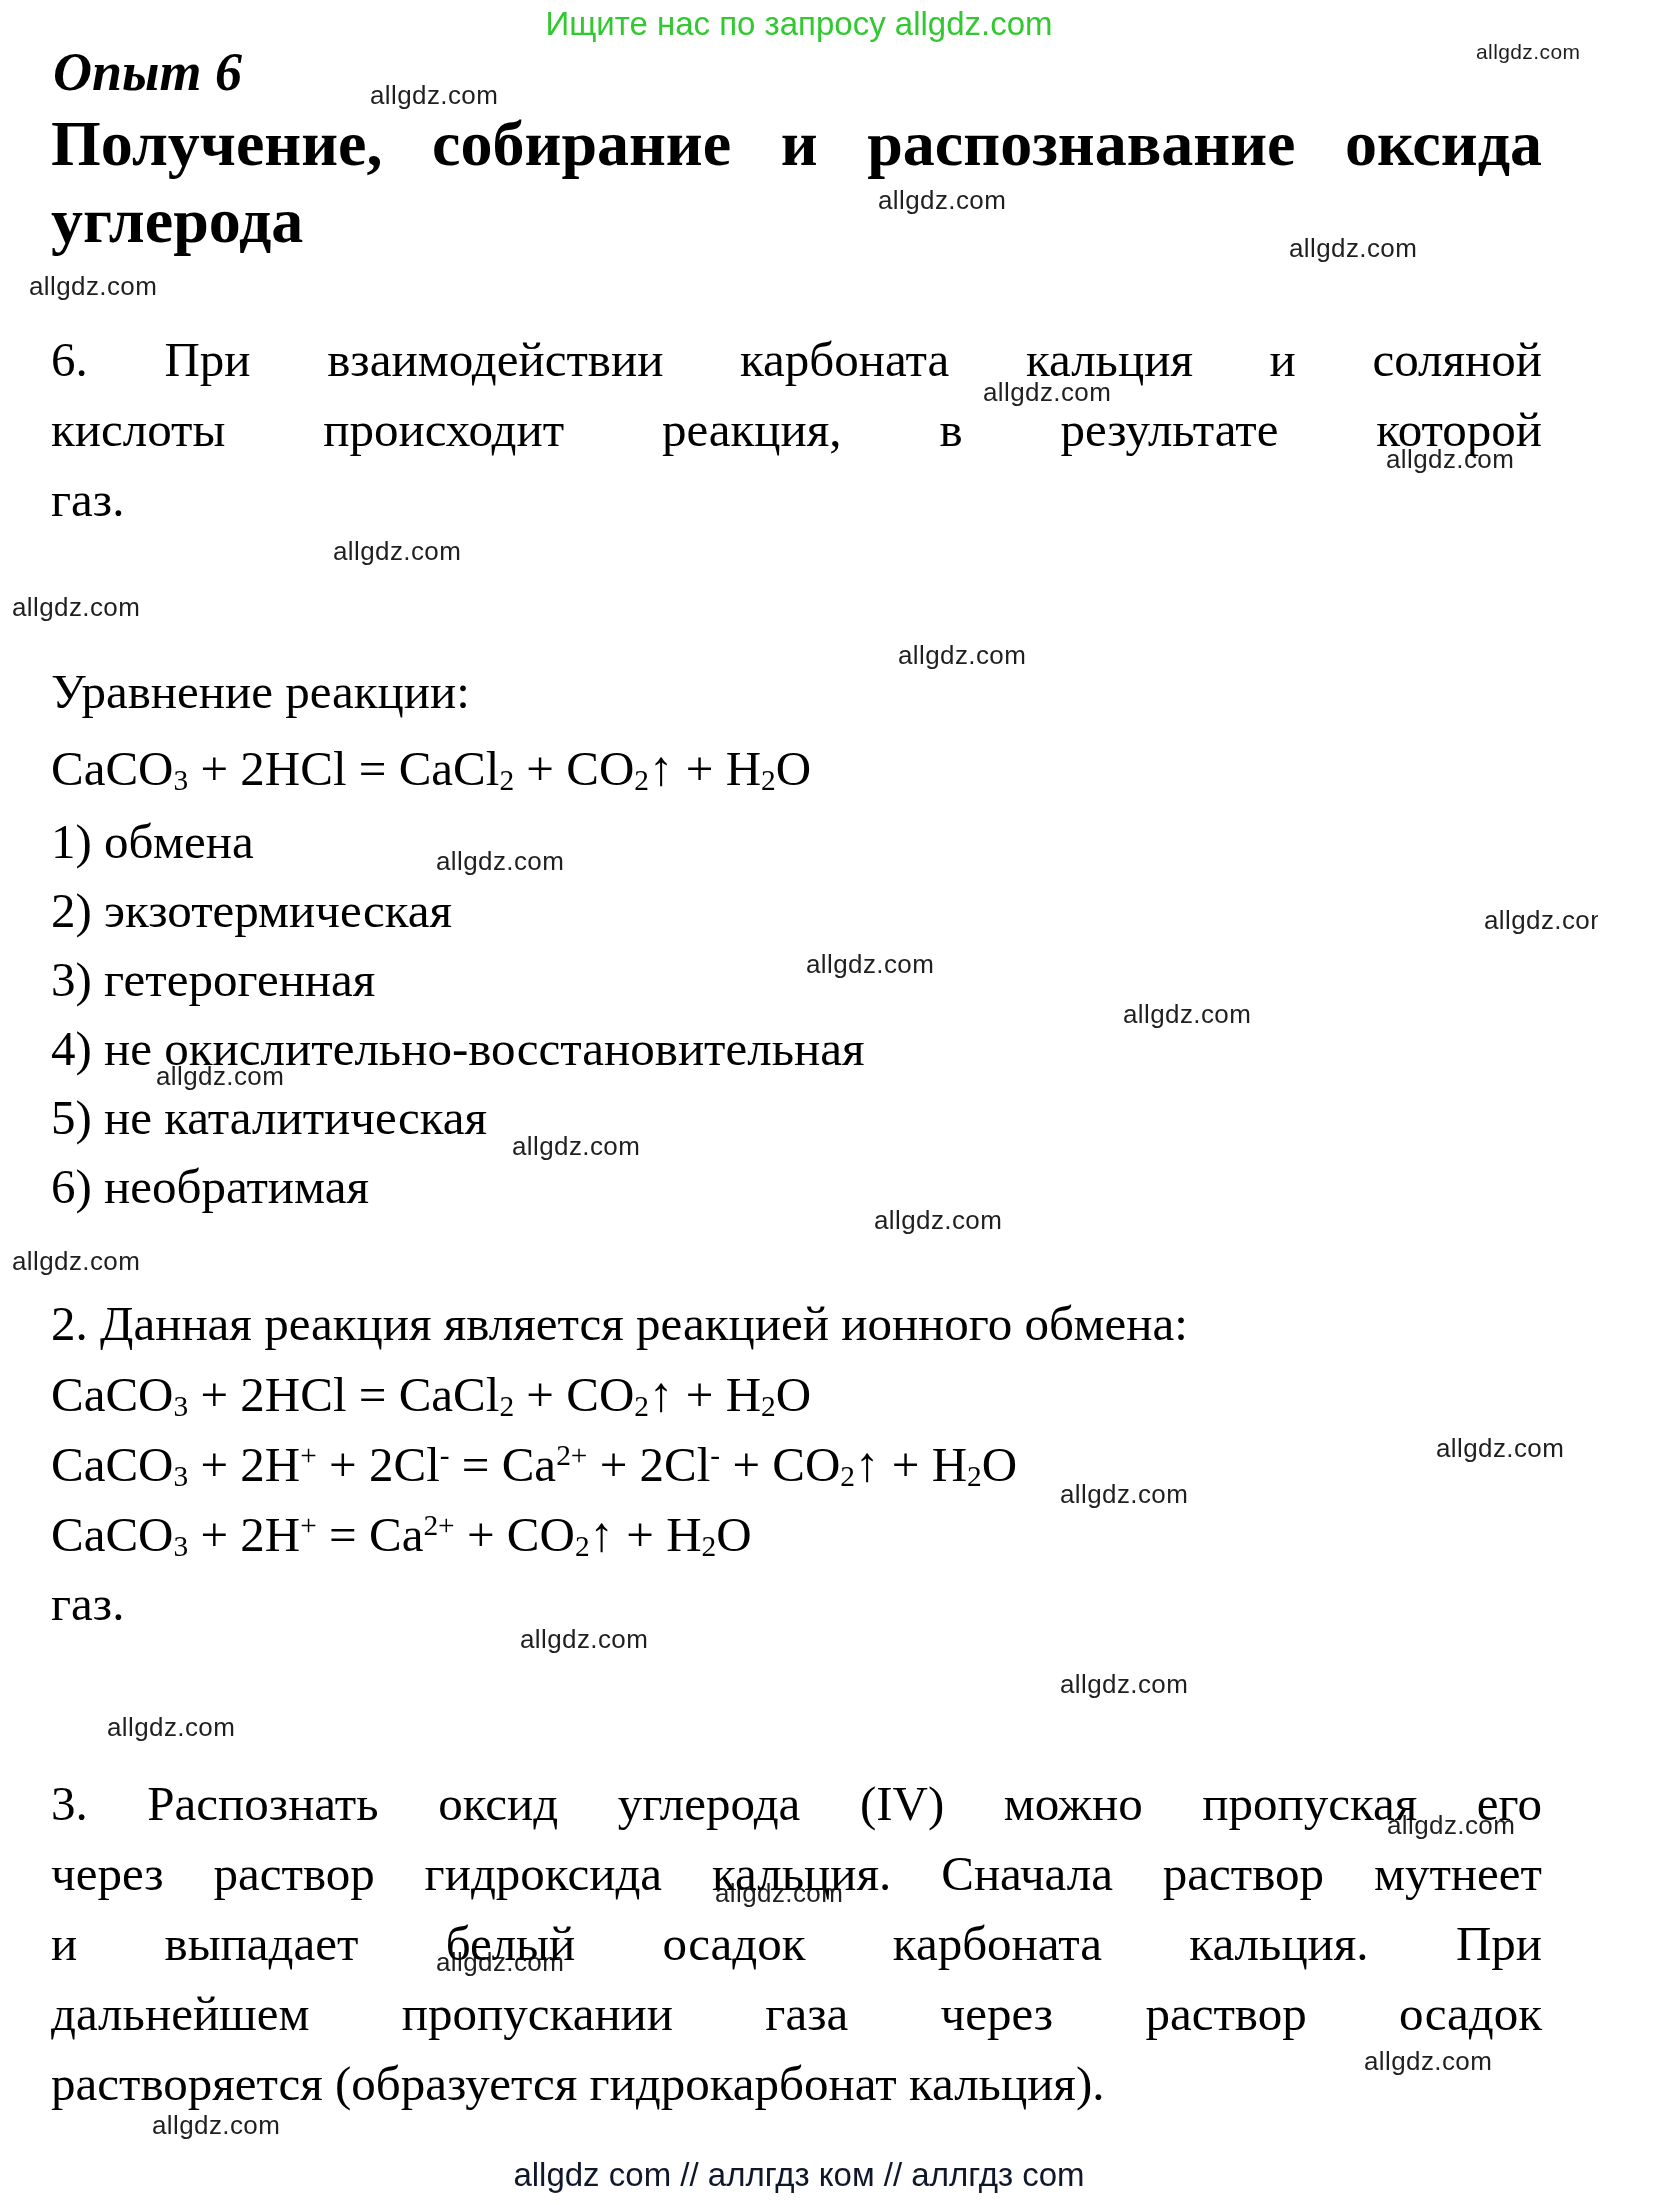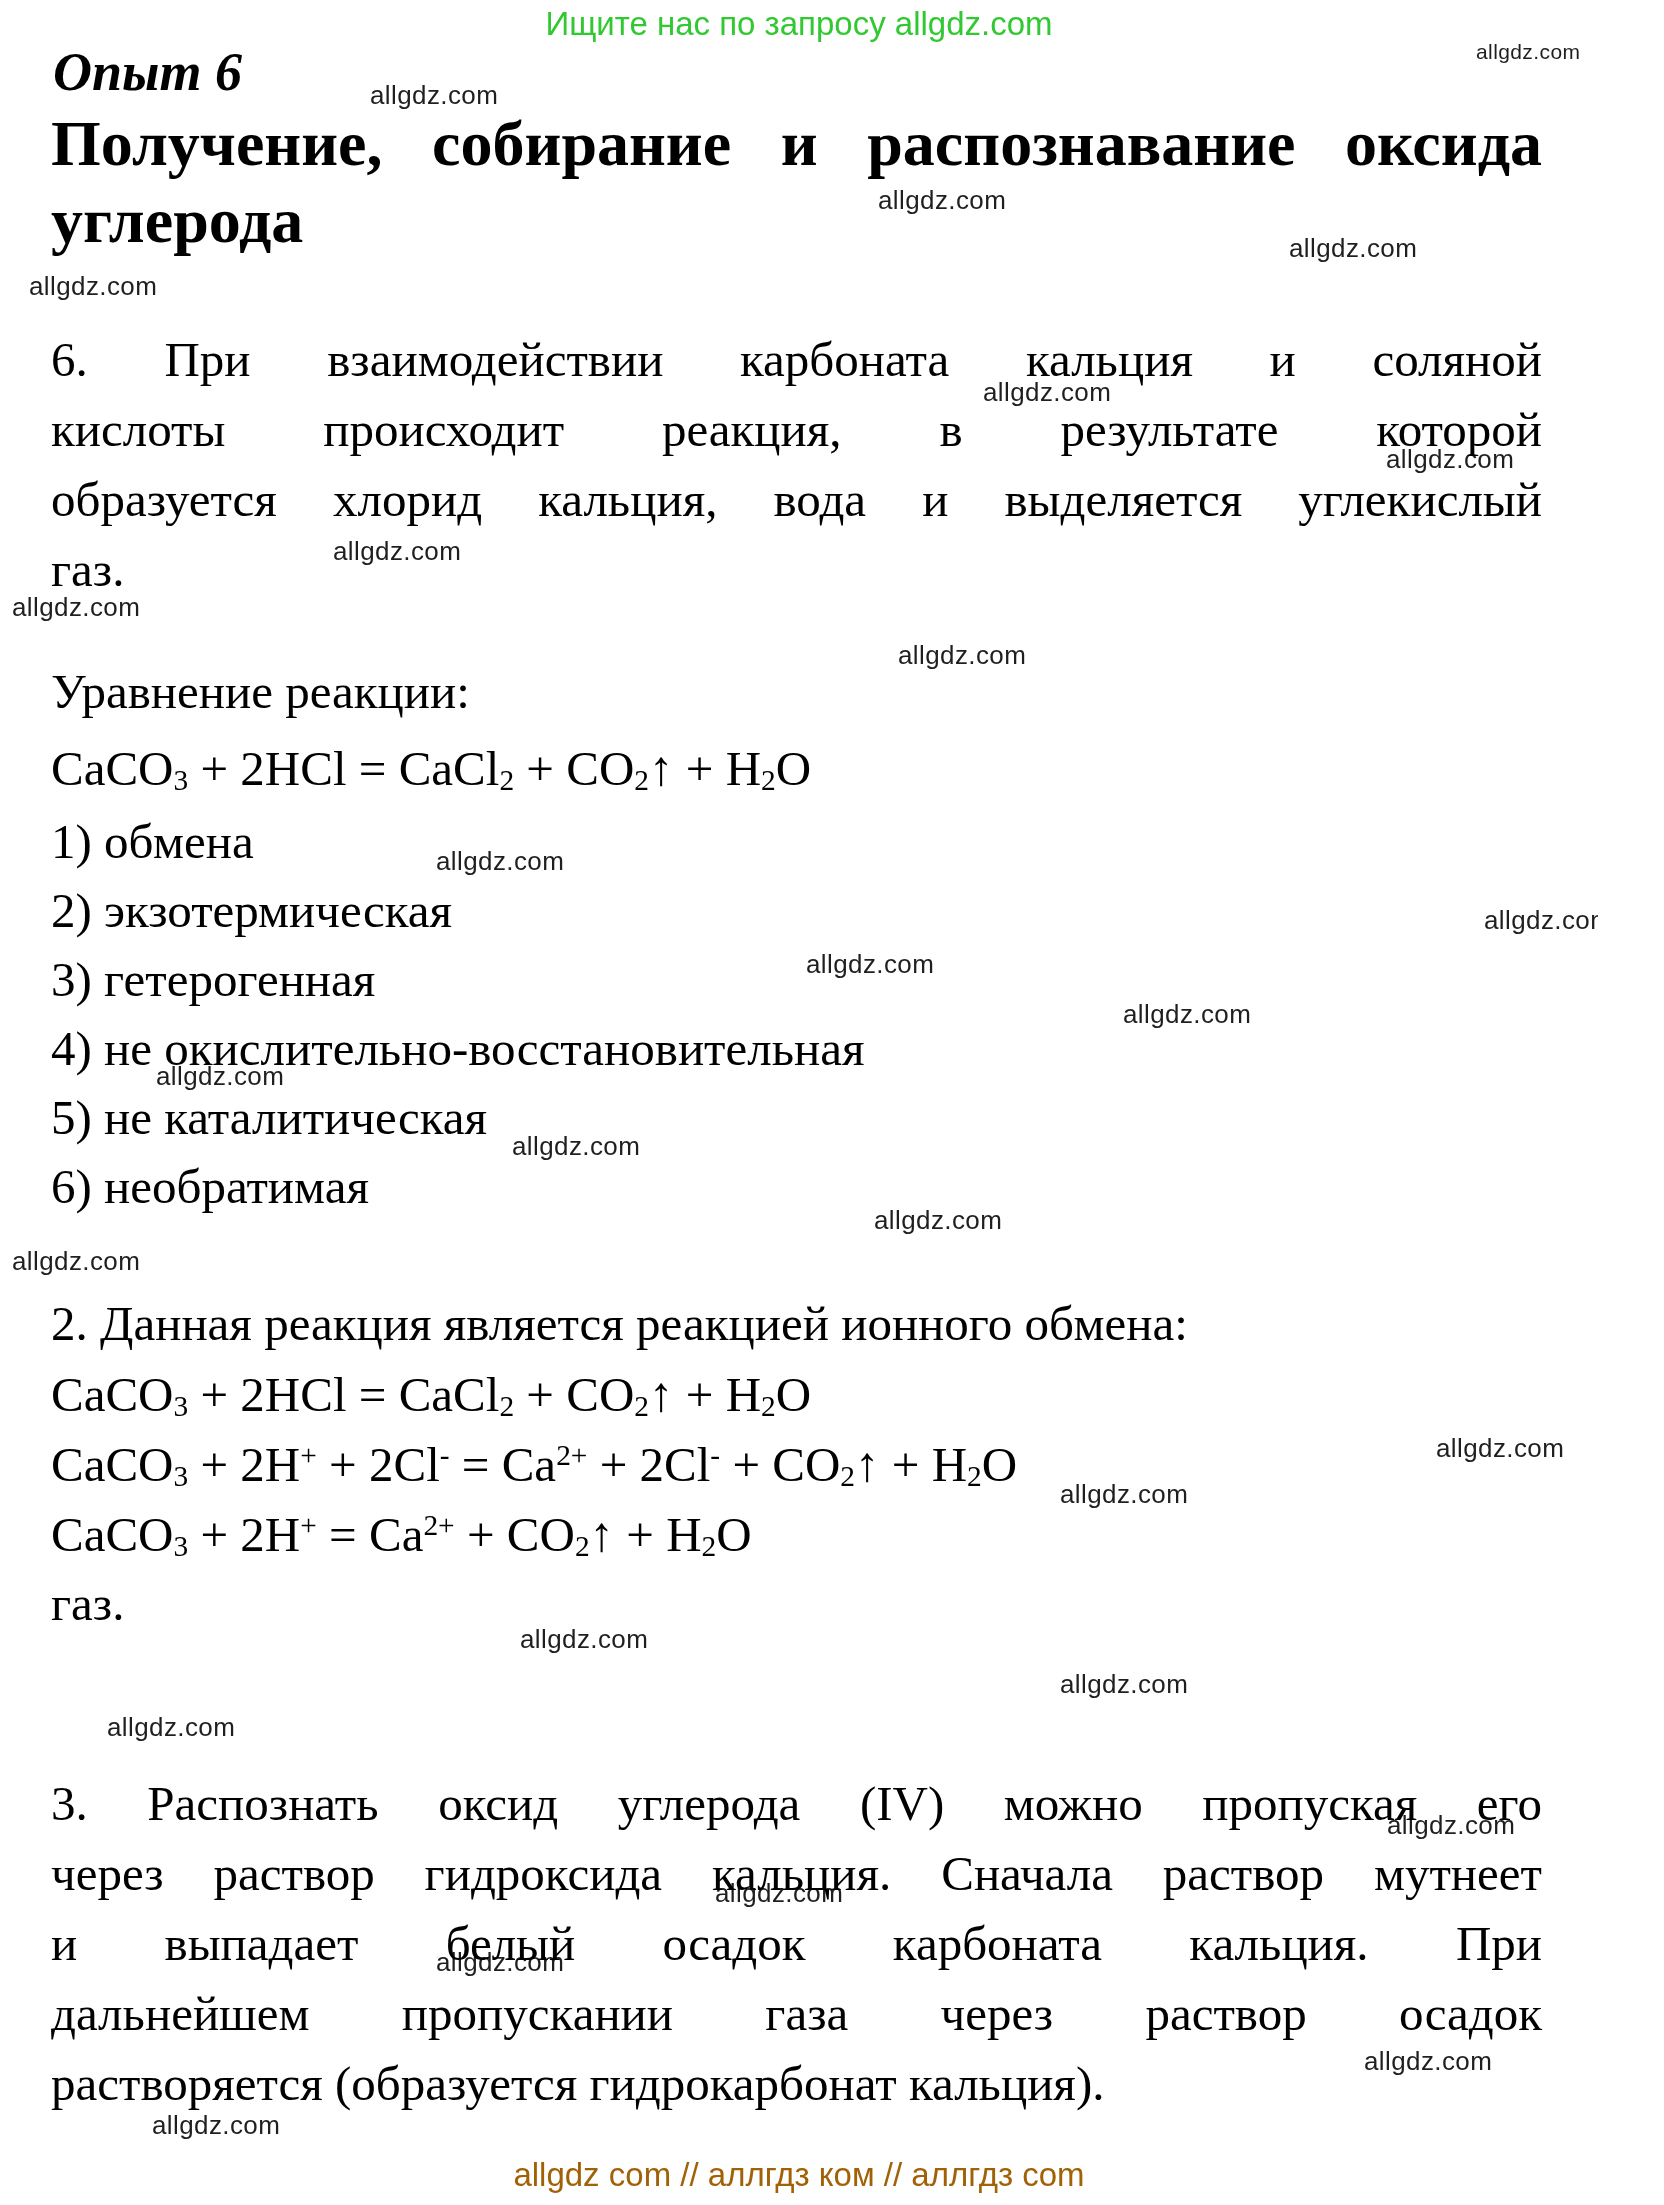--- a/index.html
+++ b/index.html
@@ -122,21 +122,20 @@
 
   <h1 class="title">Опыт 6</h1>
 
   <div class="heading">
     <div class="jline">Получение, собирание и распознавание оксида углерода</div>
   </div>
 
   <div class="block" style="top:325px">
     <div class="jline">6. При взаимодействии карбоната кальция и соляной</div>
     <div class="jline">кислоты происходит реакция, в результате которой</div>
-    <div class="jline">образуется хлорид кальция, вода и выделяется углекислый</div>
     <div>газ.</div>
   </div>
 
   <div class="block" style="top:657px">Уравнение реакции:</div>
 
   <div class="block eq" style="top:734px"><span>CaCO</span><sub>3</sub><span> + 2HCl = CaCl</span><sub>2</sub><span> + CO</span><sub>2</sub><span>↑ + H</span><sub>2</sub><span>O</span></div>
 
   <div class="block props" style="top:807px">
     <div>1) обмена</div>
     <div>2) экзотермическая</div>
@@ -159,16 +158,16 @@
   </div>
 
   <div class="block" style="top:1769px">
     <div class="jline">3. Распознать оксид углерода (IV) можно пропуская его</div>
     <div class="jline">через раствор гидроксида кальция. Сначала раствор мутнеет</div>
     <div class="jline">и выпадает белый осадок карбоната кальция. При</div>
     <div class="jline">дальнейшем пропускании газа через раствор осадок</div>
     <div>растворяется (образуется гидрокарбонат кальция).</div>
   </div>
 
-  <div class="footer" style="color: #a16207;">allgdz com // аллгдз ком // аллгдз com</div>
+  <div class="footer" style="color: #0f172a;">allgdz com // аллгдз ком // аллгдз com</div>
 
 </div>
 
 
 </body></html>

